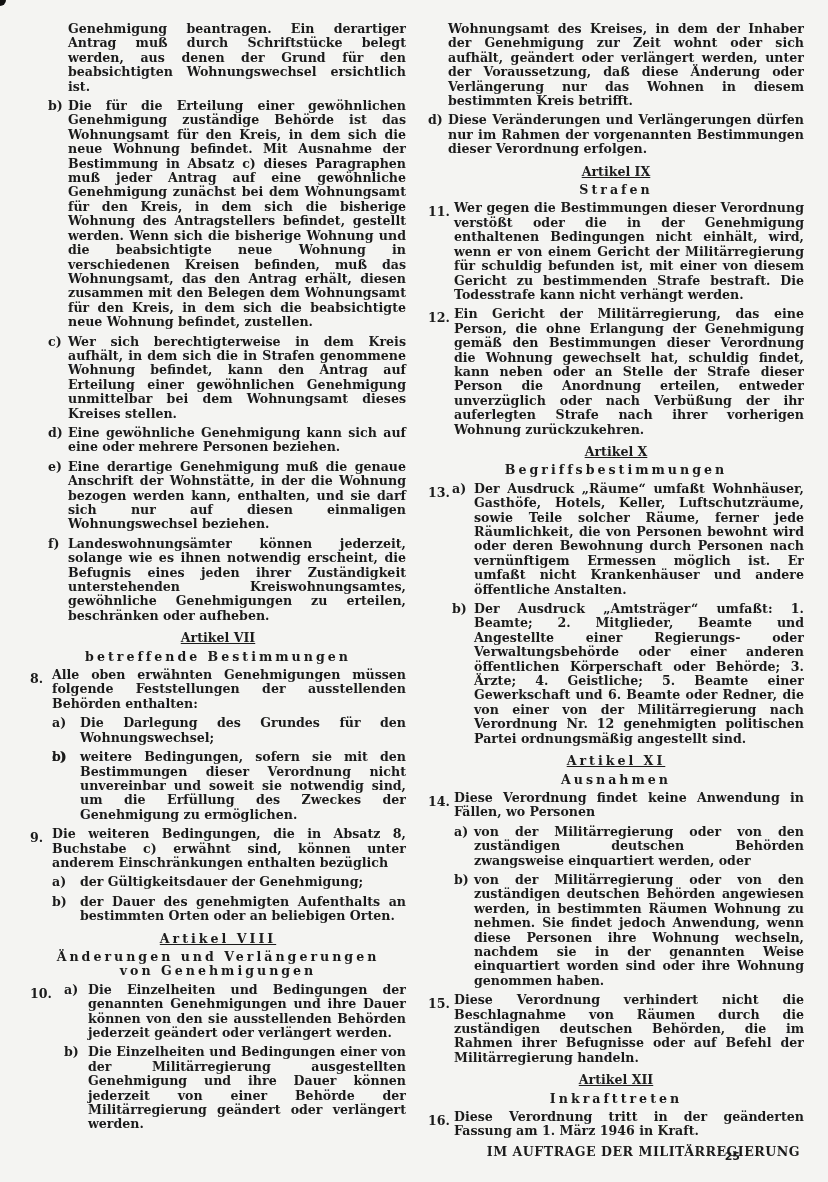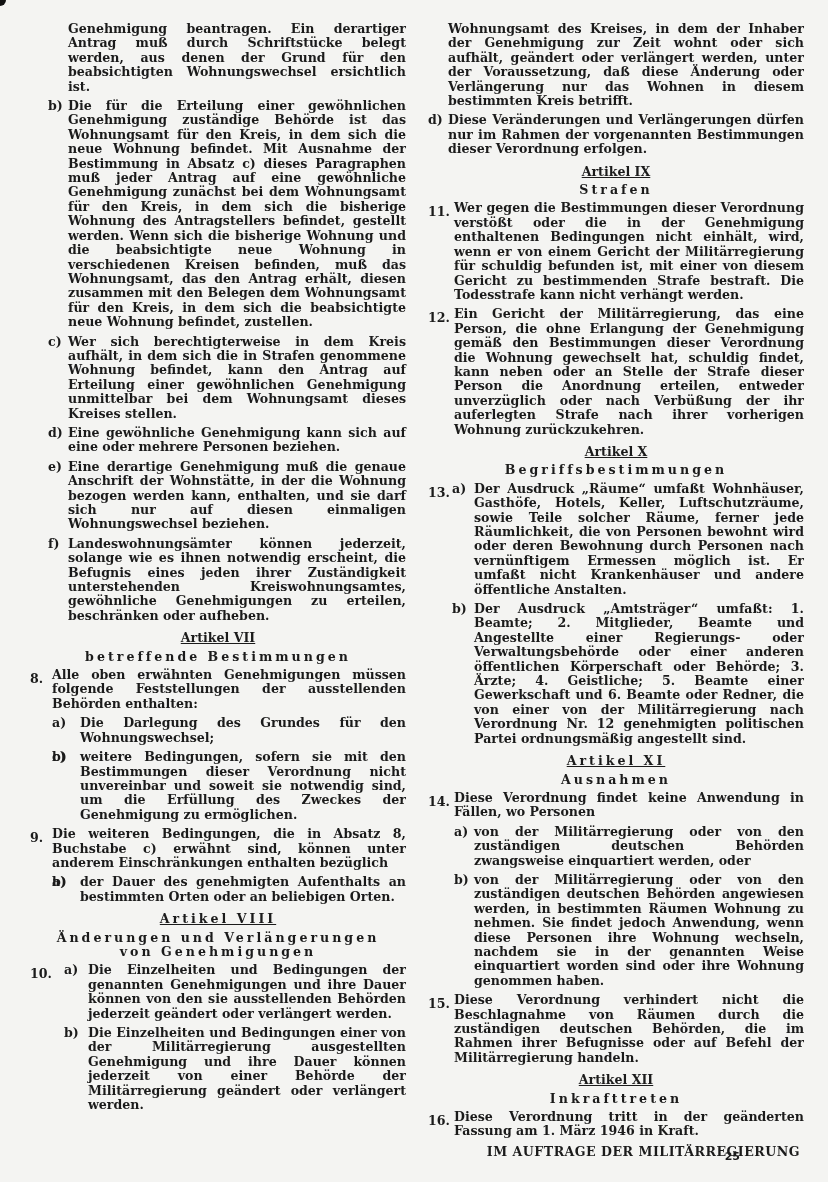--- a/index.html
+++ b/index.html
@@ -125,20 +125,21 @@
       <span class="letter">c)</span>
       <span>weitere Bedingungen, sofern sie mit den Bestimmungen dieser Verordnung nicht unvereinbar und soweit sie notwendig sind, um die Erfüllung des Zweckes der Genehmigung zu ermöglichen.</span>
     </div>
 
     <div class="item n-item">
       <span class="num">9.</span>
       <span>Die weiteren Bedingungen, die in Absatz 8, Buchstabe c) erwähnt sind, können unter anderem Einschränkungen enthalten bezüglich</span>
     </div>
     <div class="sub n-sub">
       <span class="letter">a)</span>
+      <span>der Gültigkeitsdauer der Genehmigung;</span>
     </div>
     <div class="sub n-sub">
       <span class="letter">b)</span>
       <span>der Dauer des genehmigten Aufenthalts an bestimmten Orten oder an beliebigen Orten.</span>
     </div>
 
     <div class="art-head" style="letter-spacing:3px">Artikel VIII</div>
     <div class="sec-head">
       <div>Änderungen und Verlängerungen</div>
       <div>von Genehmigungen</div>

